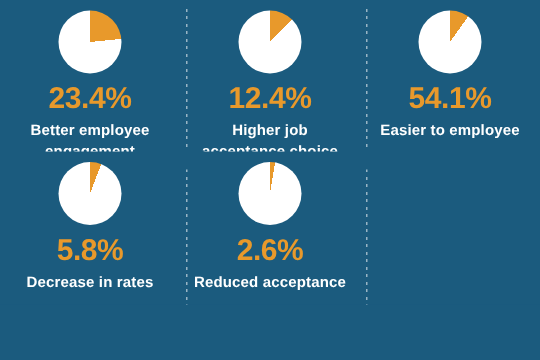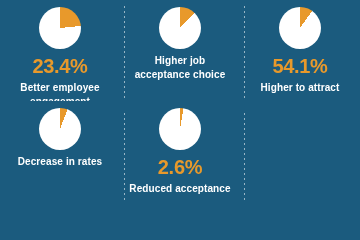--- a/index.html
+++ b/index.html
@@ -85,37 +85,39 @@
       </div>
       <div class="pct">23.4%</div>
       <div class="label">Better employee
 engagement</div>
     </div>
 
     <div class="cell">
       <div class="pie-wrap">
         <div class="pie" style="background: conic-gradient(rgb(232, 153, 43) 0deg, rgb(232, 153, 43) 44.64deg, rgb(255, 255, 255) 44.64deg, rgb(255, 255, 255) 360deg);"></div>
       </div>
+      <div class="pct">12.4%</div>
       <div class="label">Higher job
 acceptance choice</div>
     </div>
 
 
     <div class="cell">
       <div class="pie-wrap">
         <div class="pie" style="background: conic-gradient(rgb(232, 153, 43) 0deg, rgb(232, 153, 43) 35.28deg, rgb(255, 255, 255) 35.28deg, rgb(255, 255, 255) 360deg);"></div>
       </div>
       <div class="pct">54.1%</div>
-      <div class="label">Higher to attract</div>
+      <div class="label">Easier to employee</div>
     </div>
 
     <div class="cell">
       <div class="pie-wrap">
         <div class="pie" style="background: conic-gradient(rgb(232, 153, 43) 0deg, rgb(232, 153, 43) 20.88deg, rgb(255, 255, 255) 20.88deg, rgb(255, 255, 255) 360deg);"></div>
       </div>
+      <div class="pct">5.8%</div>
       <div class="label">Decrease in rates</div>
     </div>
 
     <div class="cell">
       <div class="pie-wrap">
         <div class="pie" style="background: conic-gradient(rgb(232, 153, 43) 0deg, rgb(232, 153, 43) 9.36deg, rgb(255, 255, 255) 9.36deg, rgb(255, 255, 255) 360deg);"></div>
       </div>
       <div class="pct">2.6%</div>
       <div class="label">Reduced acceptance</div>
     </div>

